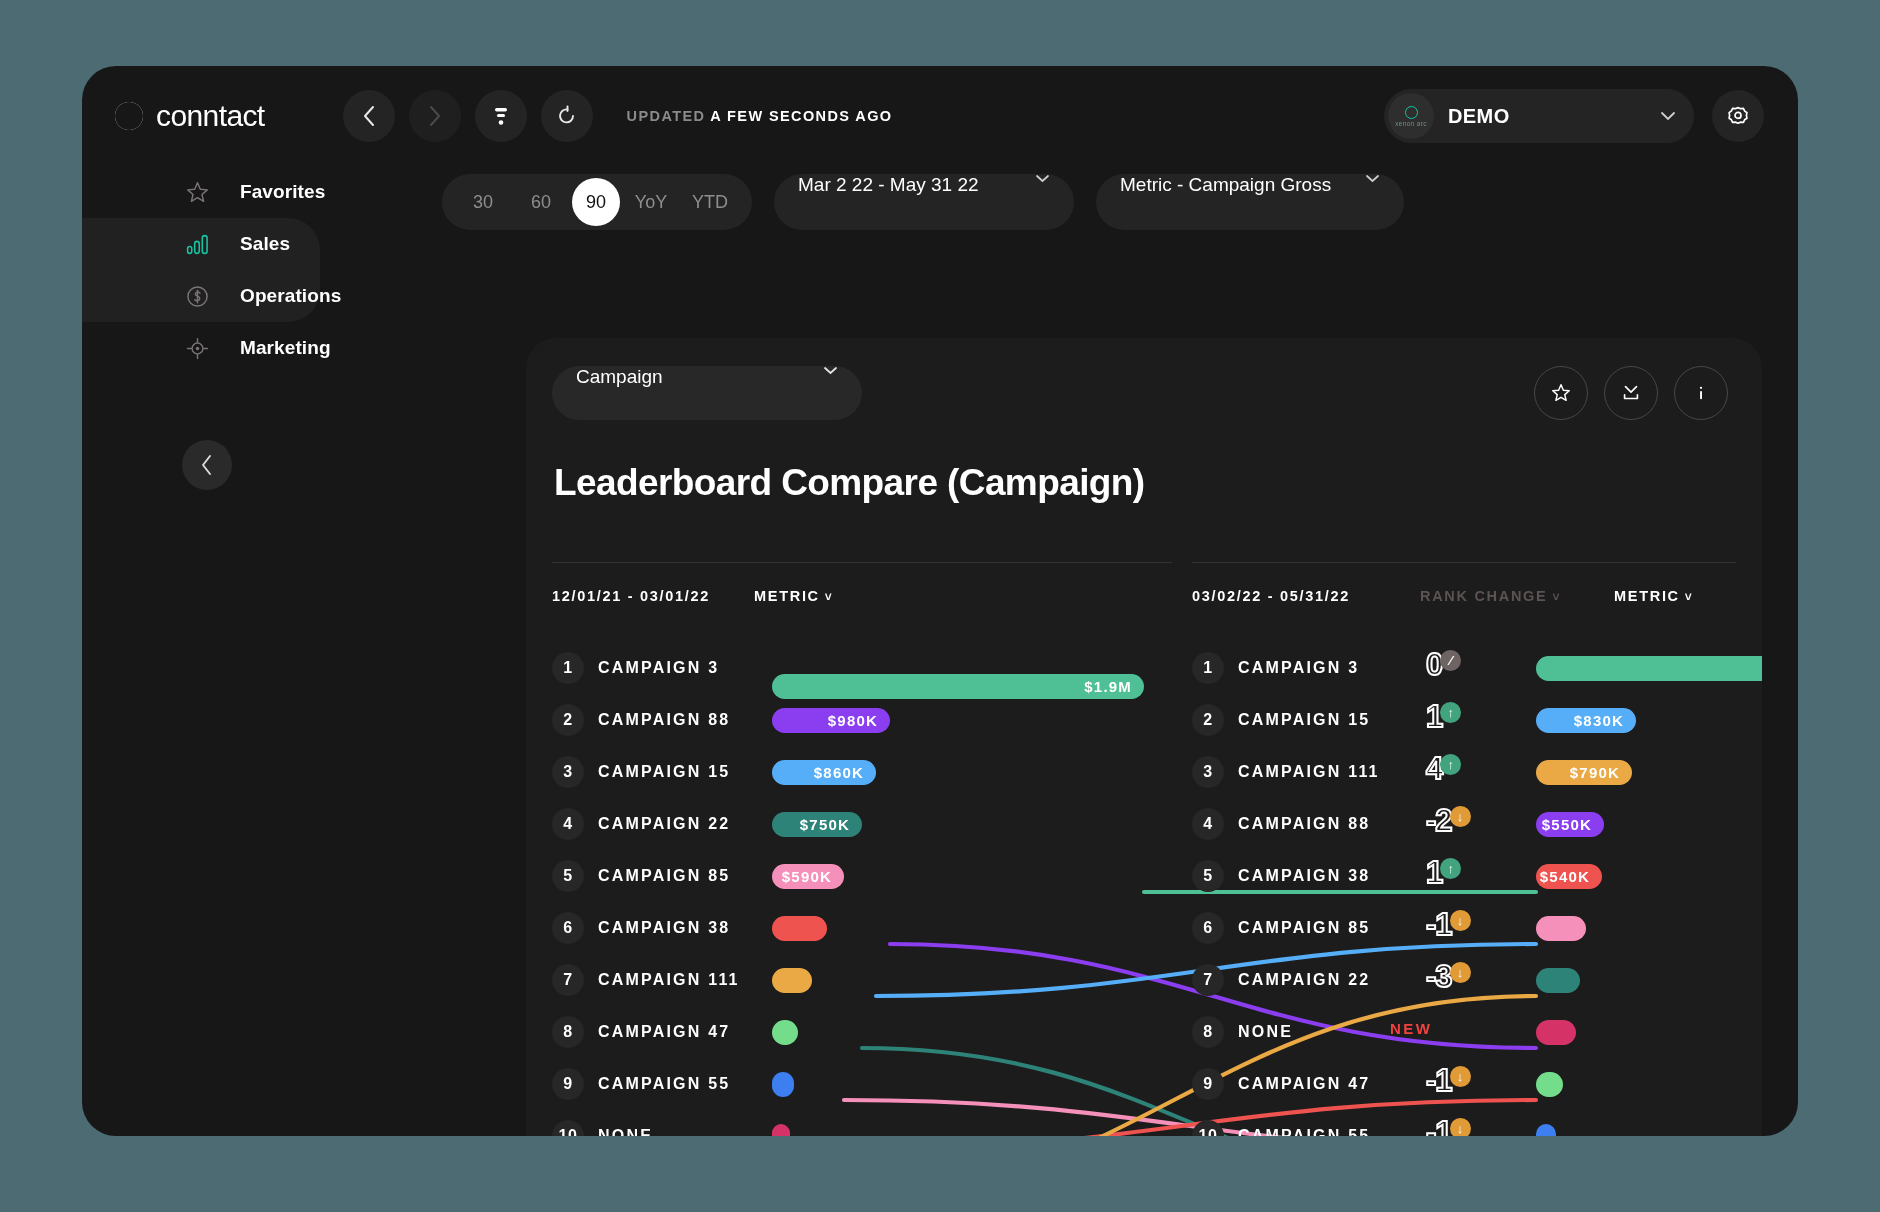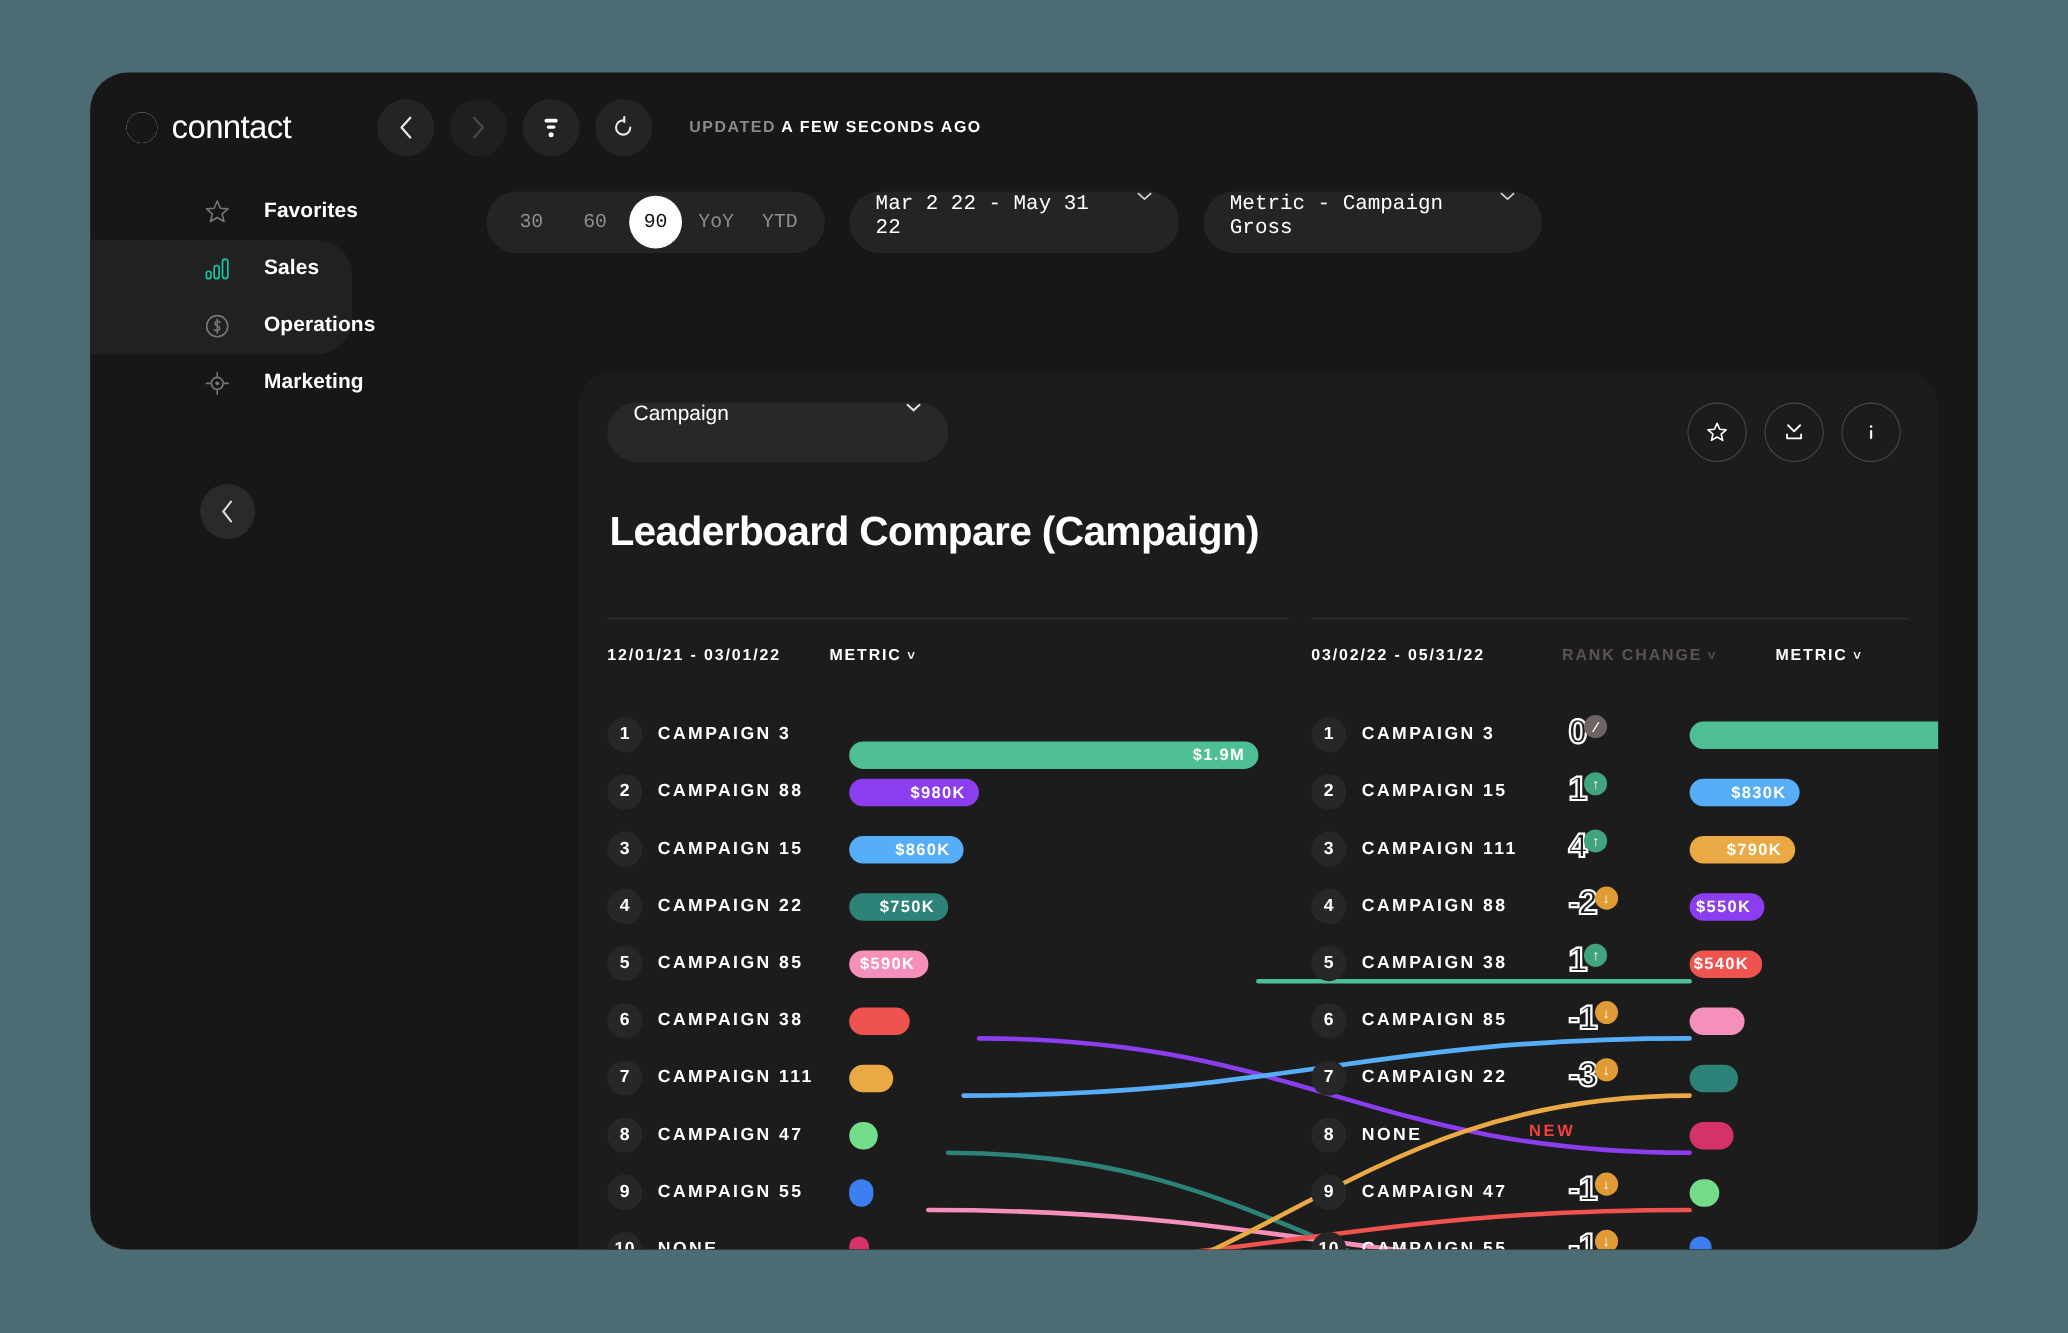--- a/index.html
+++ b/index.html
@@ -69,21 +69,21 @@
     position: absolute; left: 0; width: 238px; border-radius: 0 32px 32px 0;
     background: #212121;
   }
   .collapse-btn {
     position: absolute; left: 100px; top: 274px;
     width: 50px; height: 50px; border-radius: 50%; background: #2a2a2a;
     display: flex; align-items: center; justify-content: center; color: #dcdcdc;
   }
 
   
-  .filterbar { position: absolute; left: 360px; top: 108px; display: flex; align-items: center; gap: 22px; font-family: Liberation Mono, monospace; }
+  .filterbar { position: absolute; left: 360px; top: 108px; display: flex; align-items: center; gap: 22px; }
   .seg {
     height: 56px; border-radius: 28px; background: #242424;
     display: flex; align-items: center; padding: 0 14px; gap: 4px; position: relative;
   }
   .seg .opt {
     min-width: 54px; height: 46px; border-radius: 23px; display: flex; align-items: center;
     justify-content: center; color: #8e8e8e; font-size: 18px; padding: 0 10px;
   }
   .seg .opt.active { background: #ffffff; color: #111111; width: 48px; min-width: 48px; height: 48px;
                      border-radius: 50%; font-weight: 400; }
@@ -201,20 +201,42 @@
           </svg>
         </span>
       </div>
     </div>
 
     <div class="updated">
       <span class="lbl">UPDATED</span>
       <span class="val">A FEW SECONDS AGO</span>
     </div>
 
+    <div class="topbar-right">
+      <div class="account">
+        <div class="avatar">
+          <span class="ring"></span>
+          <span class="nm">xenon arc</span>
+        </div>
+        <span class="name">DEMO</span>
+        <span class="chev">
+          <svg width="16" height="10" viewBox="0 0 16 10">
+              <path d="M2 2 L8 8 L14 2" stroke="#d0d0d0" stroke-width="1.8" fill="none" stroke-linecap="round"></path>
+            </svg>
+        </span>
+      </div>
+      <div class="round-btn">
+        <span>
+          <svg width="22" height="22" viewBox="0 0 22 22">
+            <path d="M11 2.6 L13.6 3.7 L16.4 3.4 L17.6 6 L19.9 7.6 L19.4 10.4 L19.9 13.2 L17.6 14.8 L16.4 17.4 L13.6 17.1 L11 18.2 L8.4 17.1 L5.6 17.4 L4.4 14.8 L2.1 13.2 L2.6 10.4 L2.1 7.6 L4.4 6 L5.6 3.4 L8.4 3.7 Z" fill="none" stroke="#ffffff" stroke-width="1.7" stroke-linejoin="round"></path>
+            <circle cx="11" cy="10.4" r="3" fill="none" stroke="#ffffff" stroke-width="1.7"></circle>
+          </svg>
+        </span>
+      </div>
+    </div>
   </div>
 
   <div class="sidebar">
     <div class="side-block-active" id="side-hl" style="top: 52px; height: 104px;"></div>
 
     <div class="side-item" style="top:0;position:absolute;">
       <span class="ico">
         <svg width="25" height="25" viewBox="0 0 24 24">
             <path d="M12 2.6 L14.7 8.9 L21.4 9.5 L16.3 13.9 L17.9 20.5 L12 17 L6.1 20.5 L7.7 13.9 L2.6 9.5 L9.3 8.9 Z" fill="none" stroke="#7a7575" stroke-width="1.4" stroke-linejoin="round"></path>
           </svg>

